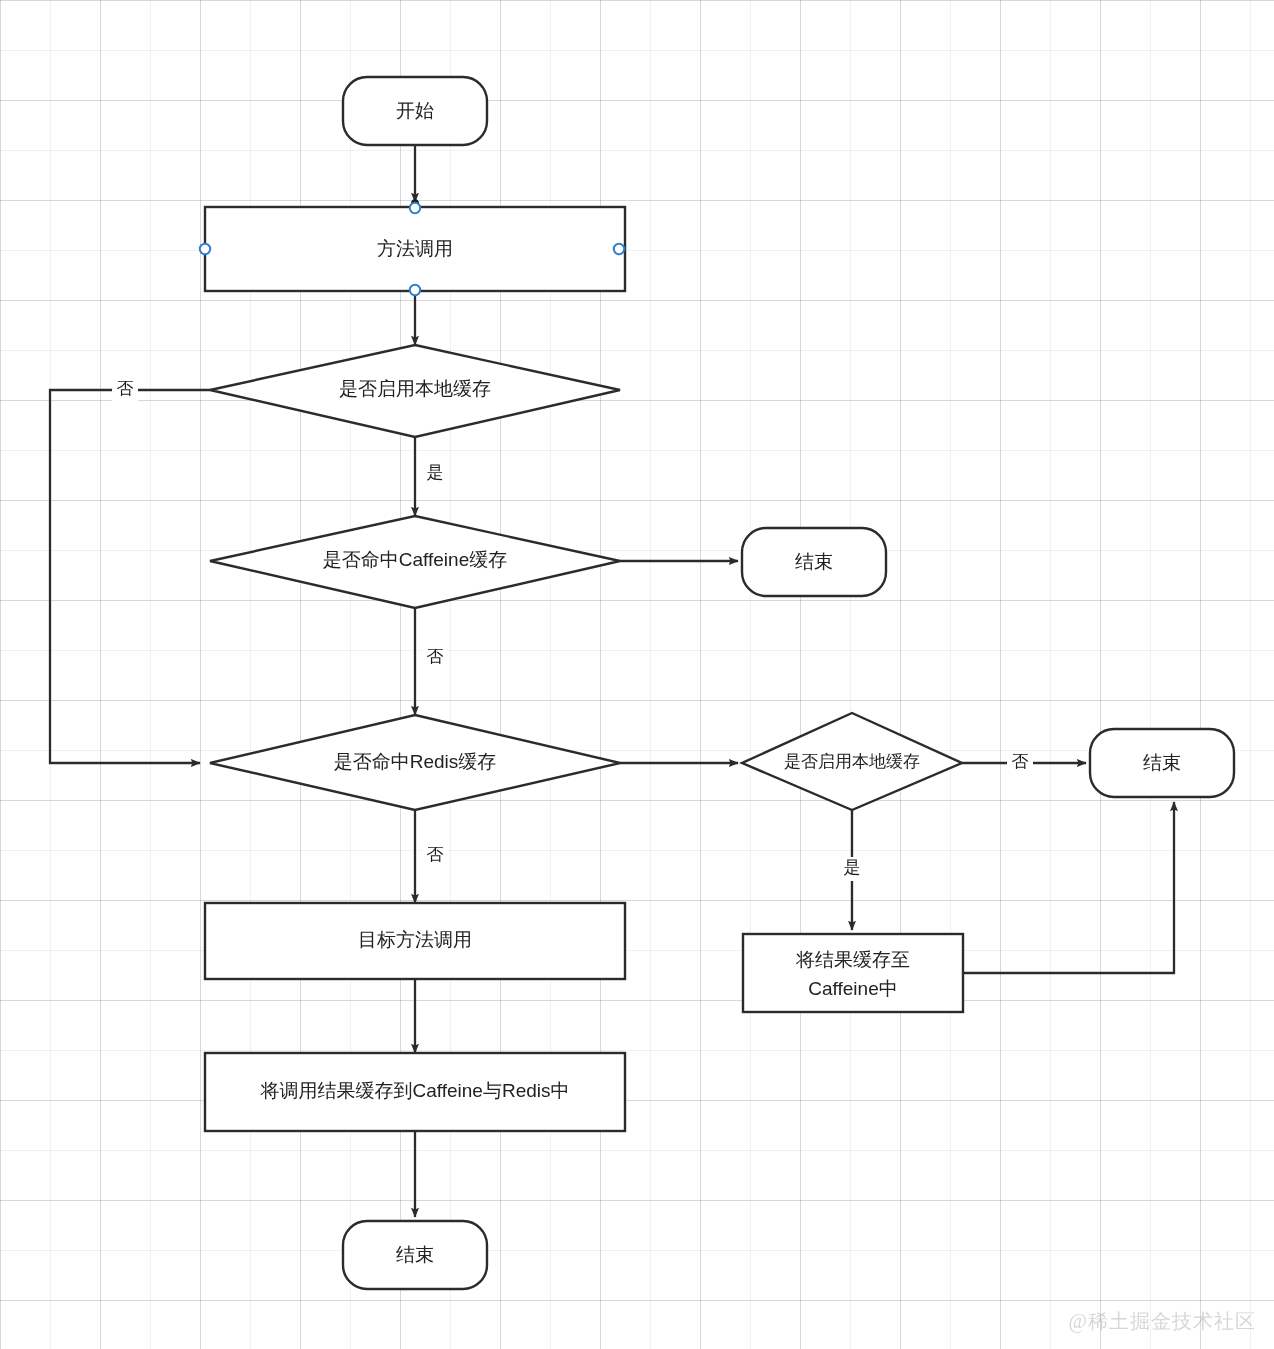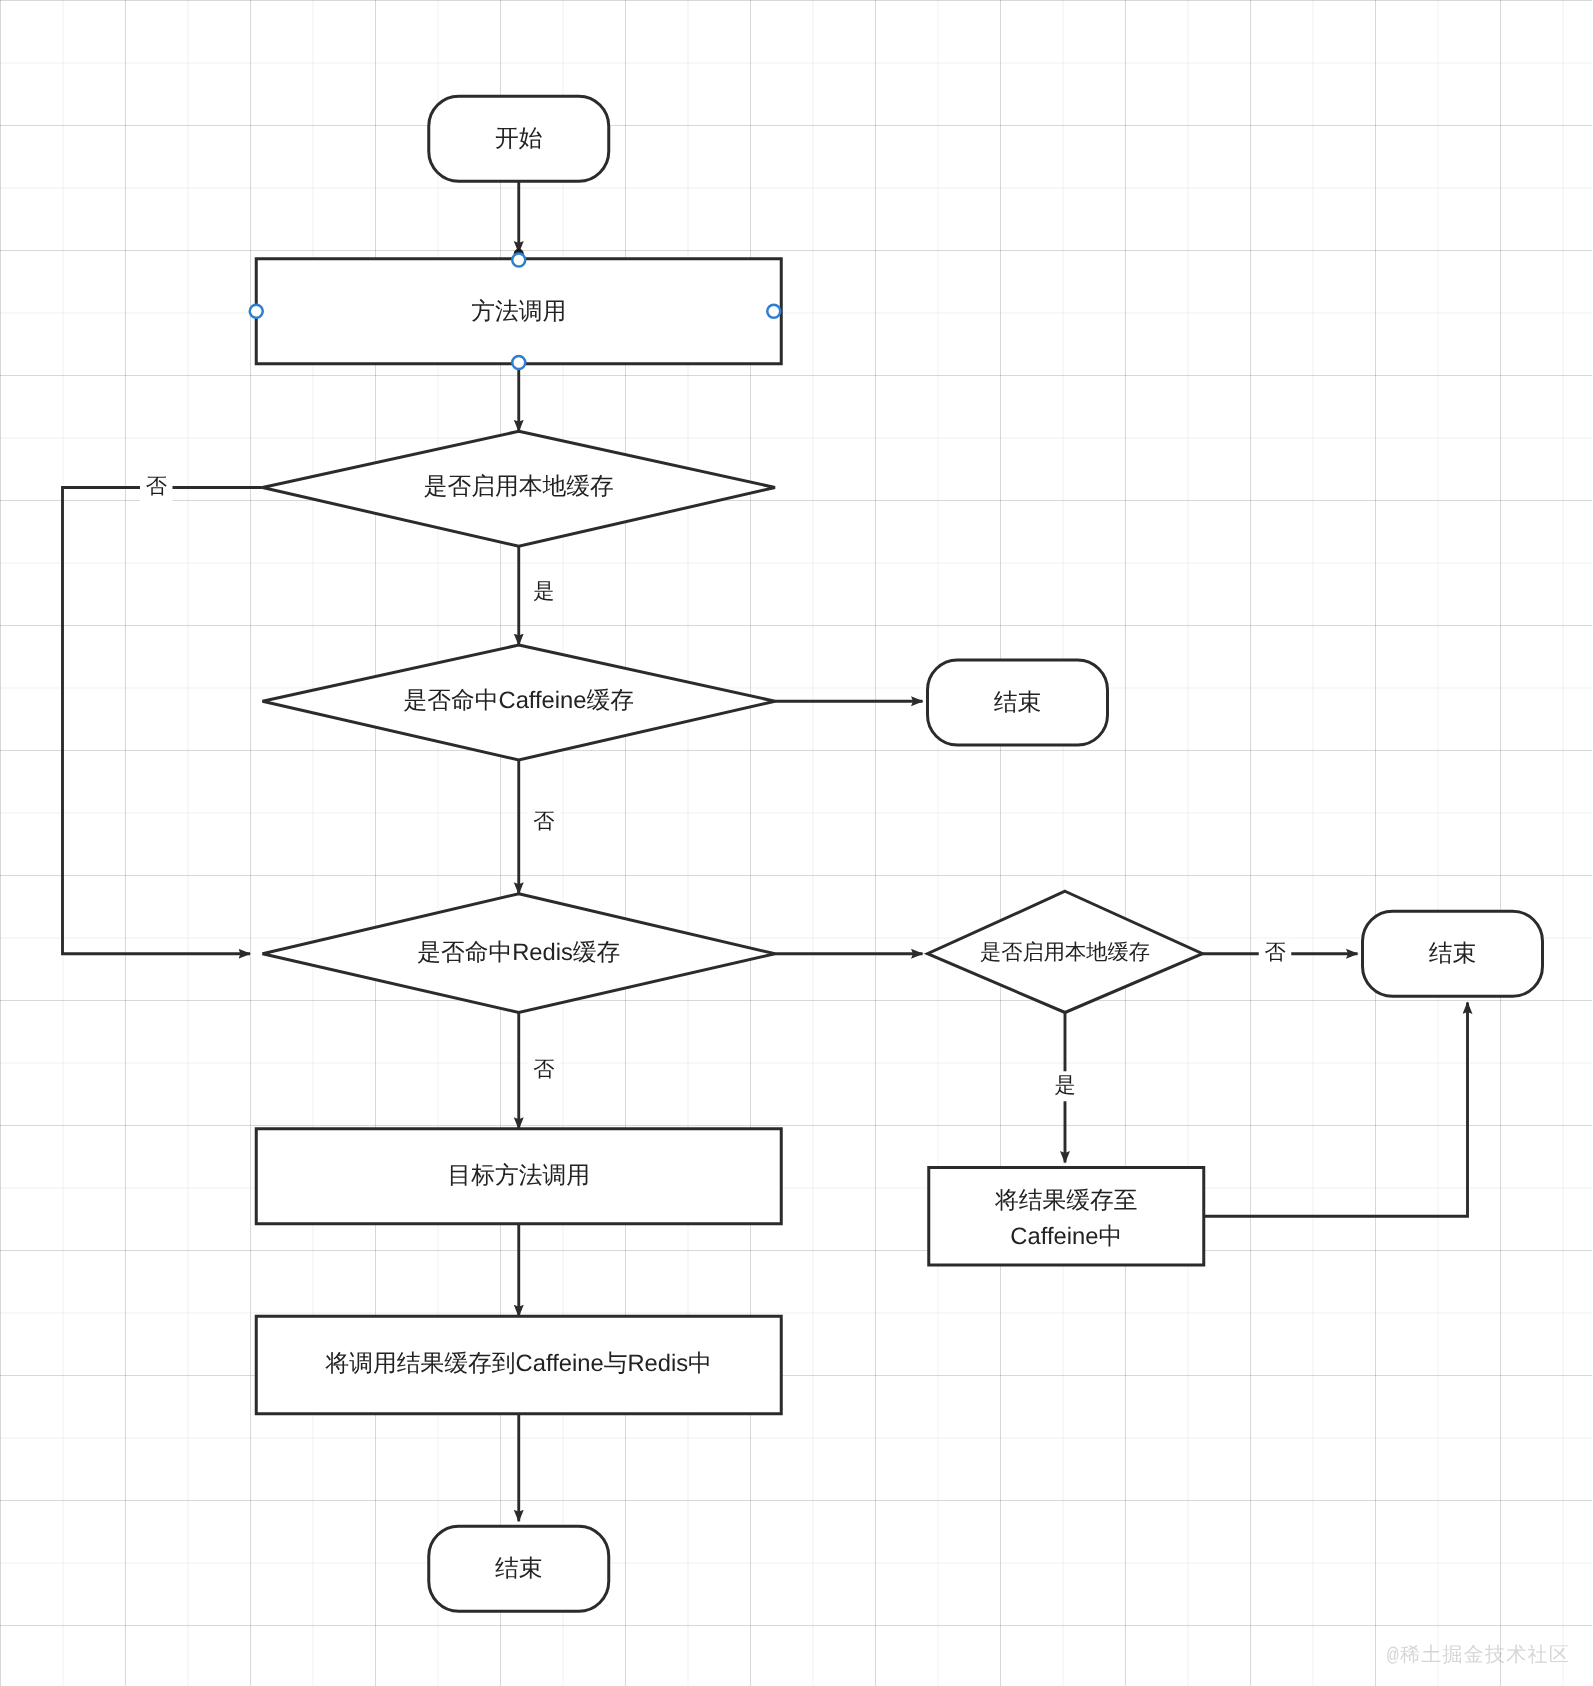--- a/index.html
+++ b/index.html
@@ -70,22 +70,22 @@
   }
   .handle-dot-filled {
     fill: #1d1d1d;
     stroke: #1d1d1d;
     stroke-width: 1;
   }
   .watermark {
     position: absolute;
     right: 18px;
     bottom: 14px;
-    font-family: Liberation Mono, monospace;
-    font-size: 16px;
+    font-family: Liberation Serif, serif;
+    font-size: 20px;
     color: rgba(120,120,120,0.30);
     letter-spacing: 1px;
     user-select: none;
     white-space: nowrap;
   }
 </style>
 </head>
 <body>
 
 <div id="canvas-root">

